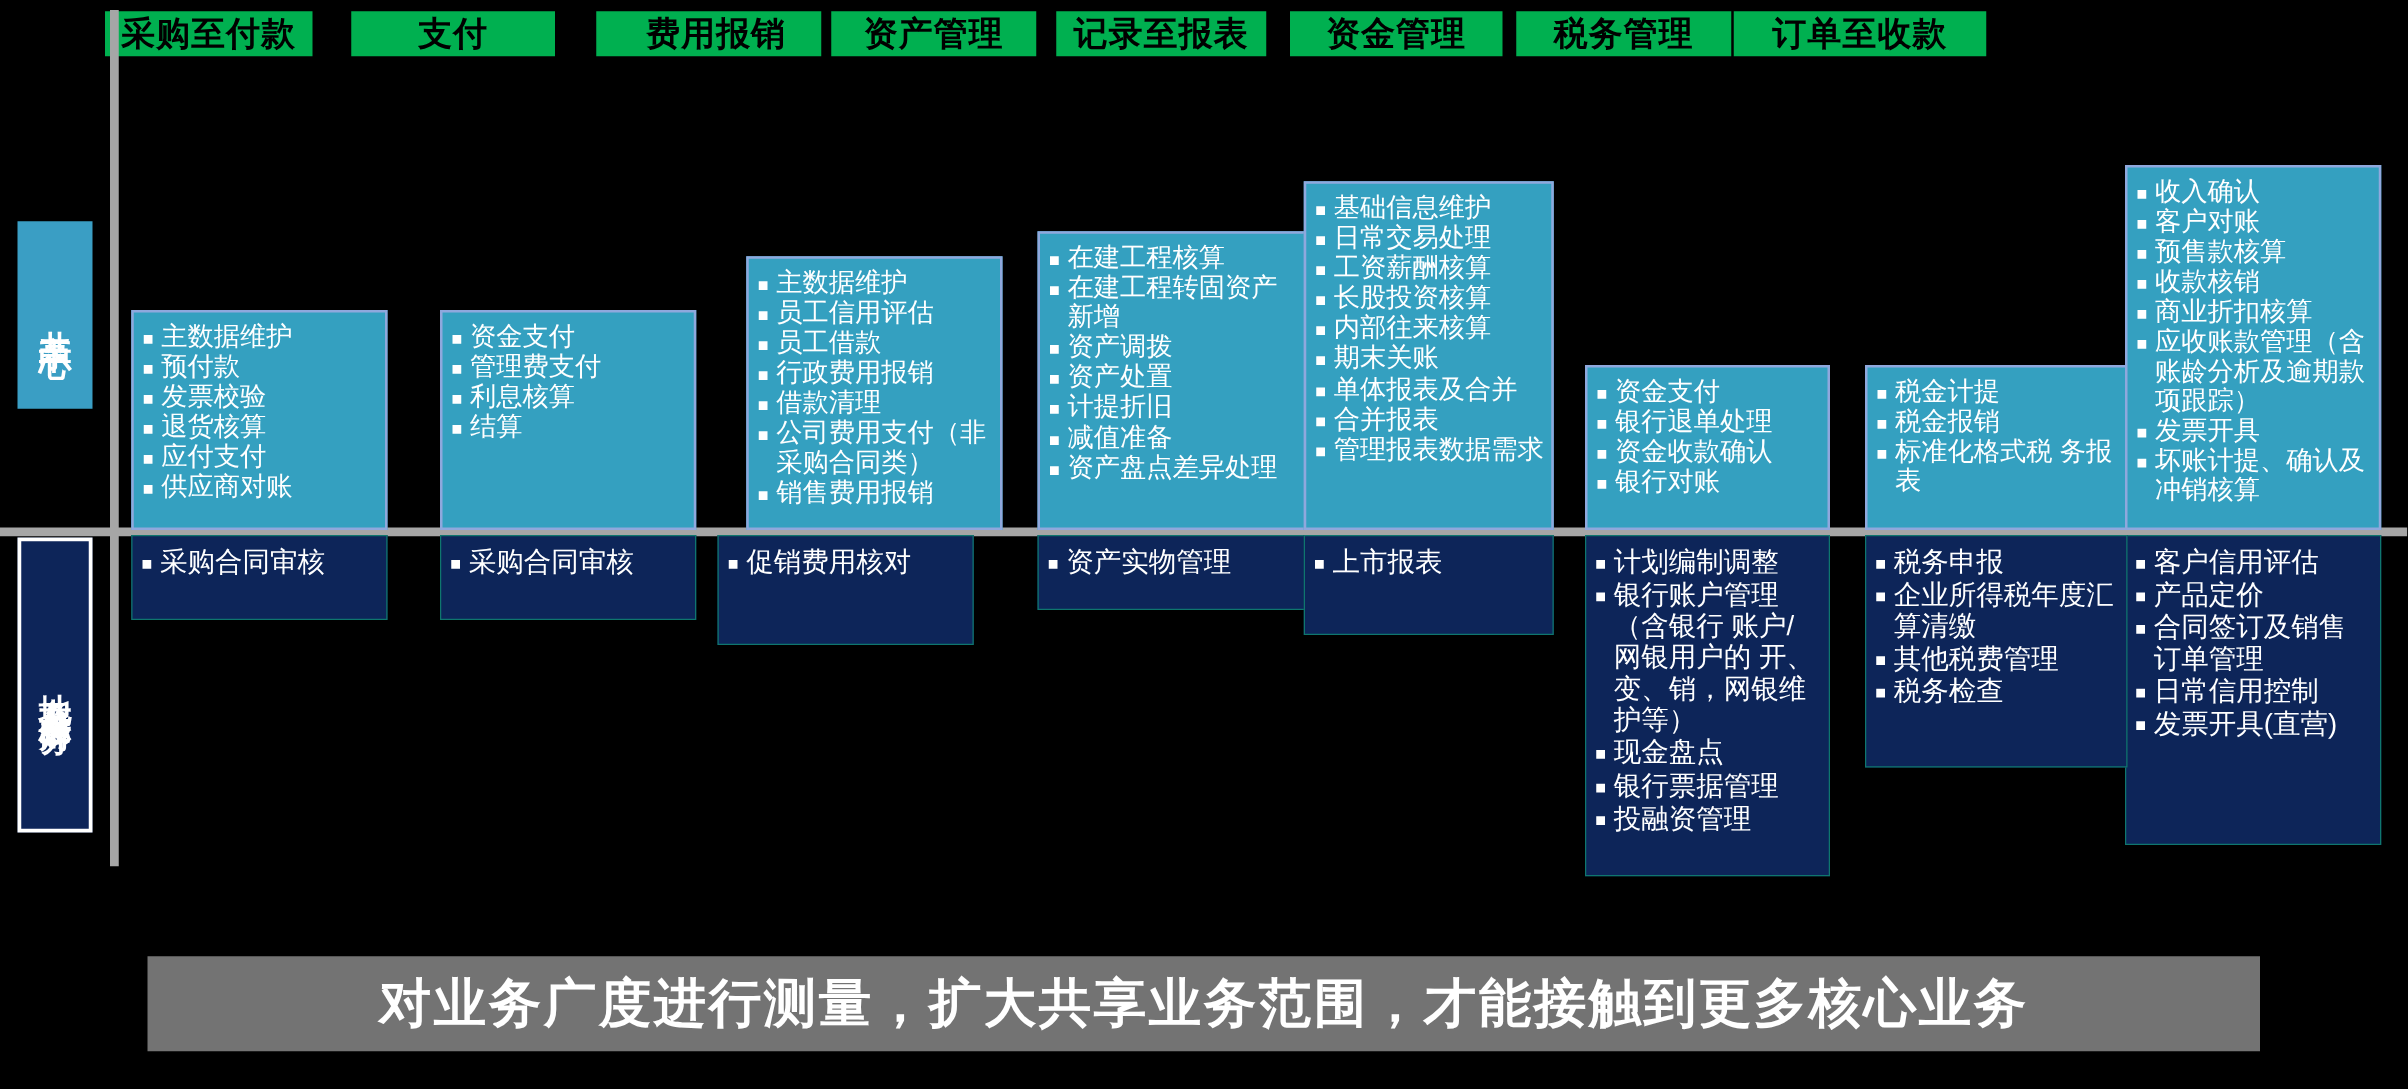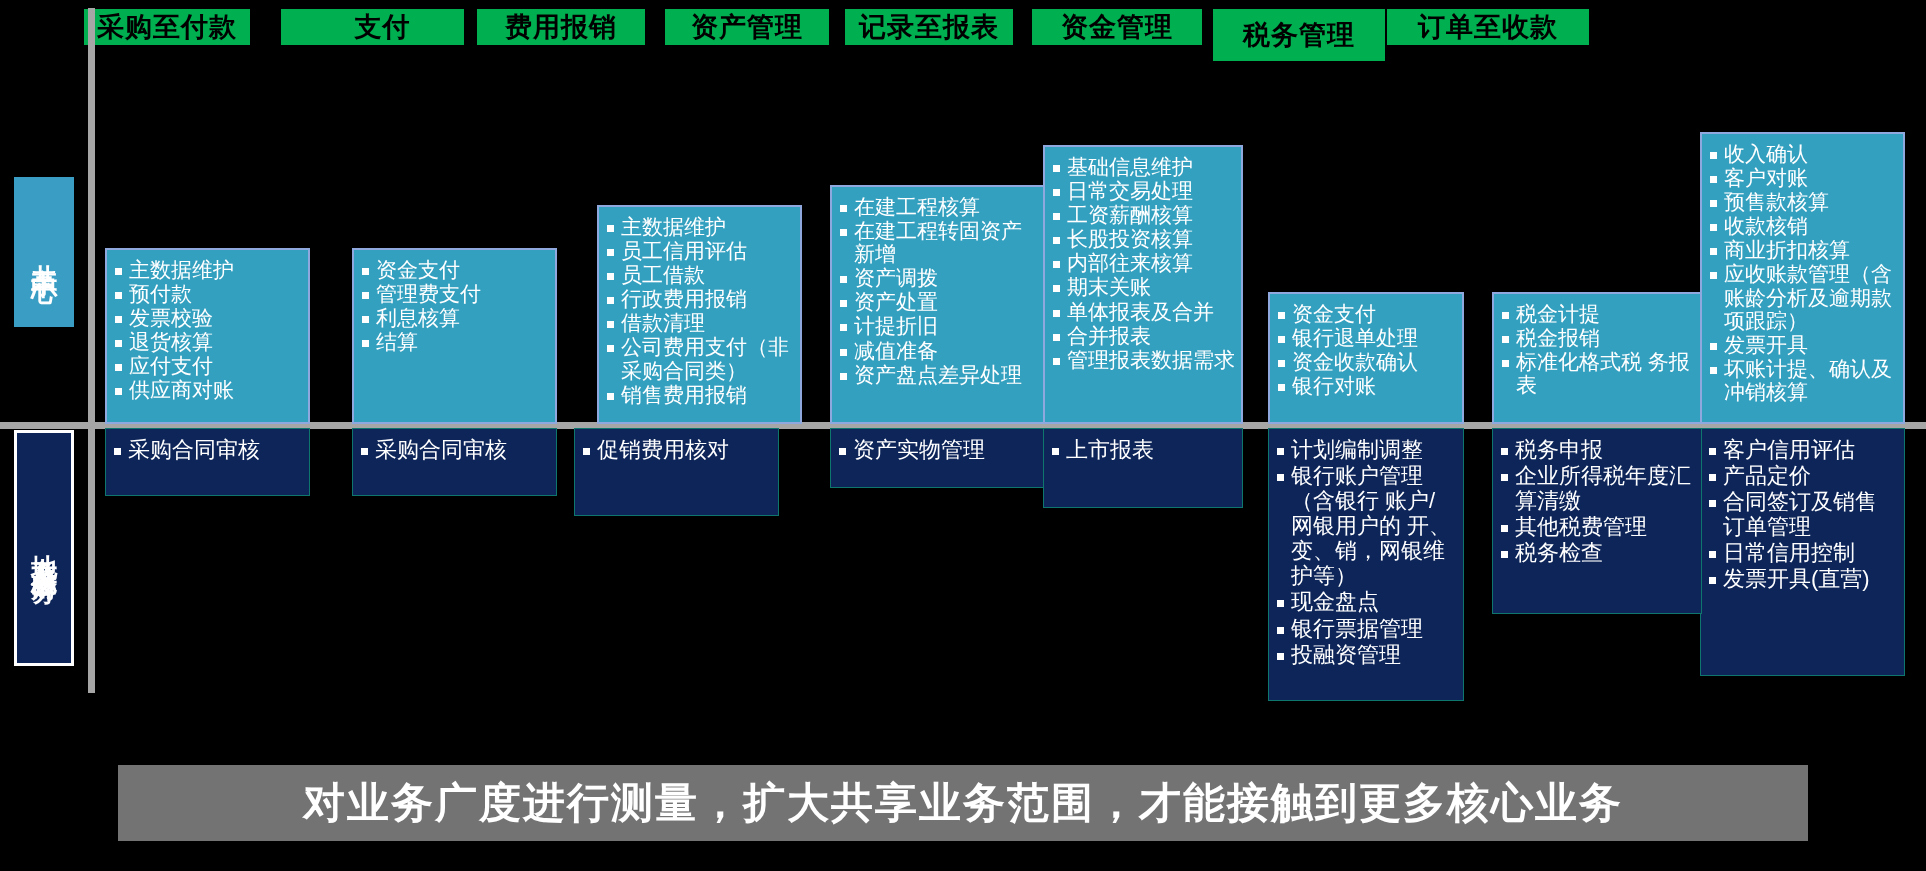--- a/index.html
+++ b/index.html
@@ -19,21 +19,21 @@
   }
 
   
   .hdr-tab {
     position: absolute;
     background: #00b050;
     color: #000000;
     font-weight: bold;
     font-size: 27px;
     display: flex;
-    align-items: center;
+    align-items: flex-start;
     justify-content: center;
     letter-spacing: 1px;
     white-space: nowrap;
   }
 
   
   .axis-v {
     position: absolute;
     background: #a6a6a6;
     width: 7px;
@@ -127,36 +127,36 @@
   }
 </style>
 </head>
 <body>
 
 <div id="stage">
 
   <div class="hdr-tab" style="left:84px;  top:9px;  width:166px; height:36px;">
       <span>采购至付款</span>
     </div>
-  <div class="hdr-tab" style="left:281px; top:9px;  width:163px; height:36px;padding-left:20px;">
+  <div class="hdr-tab" style="left:281px; top:9px;  width:163px; height:36px;">
       <span>支付</span>
     </div>
-  <div class="hdr-tab" style="left:477px; top:9px;  width:168px; height:36px;">
+  <div class="hdr-tab" style="left:477px; top:9px;  width:168px; height:36px;padding-left:12px;">
       <span>费用报销</span>
     </div>
   <div class="hdr-tab" style="left:665px; top:9px;  width:164px; height:36px;">
       <span>资产管理</span>
     </div>
   <div class="hdr-tab" style="left:845px; top:9px;  width:168px; height:36px;">
       <span>记录至报表</span>
     </div>
   <div class="hdr-tab" style="left:1032px;top:9px;  width:170px; height:36px;">
       <span>资金管理</span>
     </div>
-  <div class="hdr-tab" style="left:1213px;top:9px;  width:172px; height:52px;">
+  <div class="hdr-tab" style="left:1213px;top:9px;  width:172px; height:36px;">
       <span>税务管理</span>
     </div>
   <div class="hdr-tab" style="left:1387px;top:9px;  width:202px; height:36px;">
       <span>订单至收款</span>
     </div>
 
   <div class="axis-v" style="left:88px; top:8px; height:685px;"></div>
   <div class="axis-h" style="left:0px; top:422px; width:1926px;"></div>
 
   <div class="row-label shared" style="left:14px; top:177px; width:60px; height:150px;">

